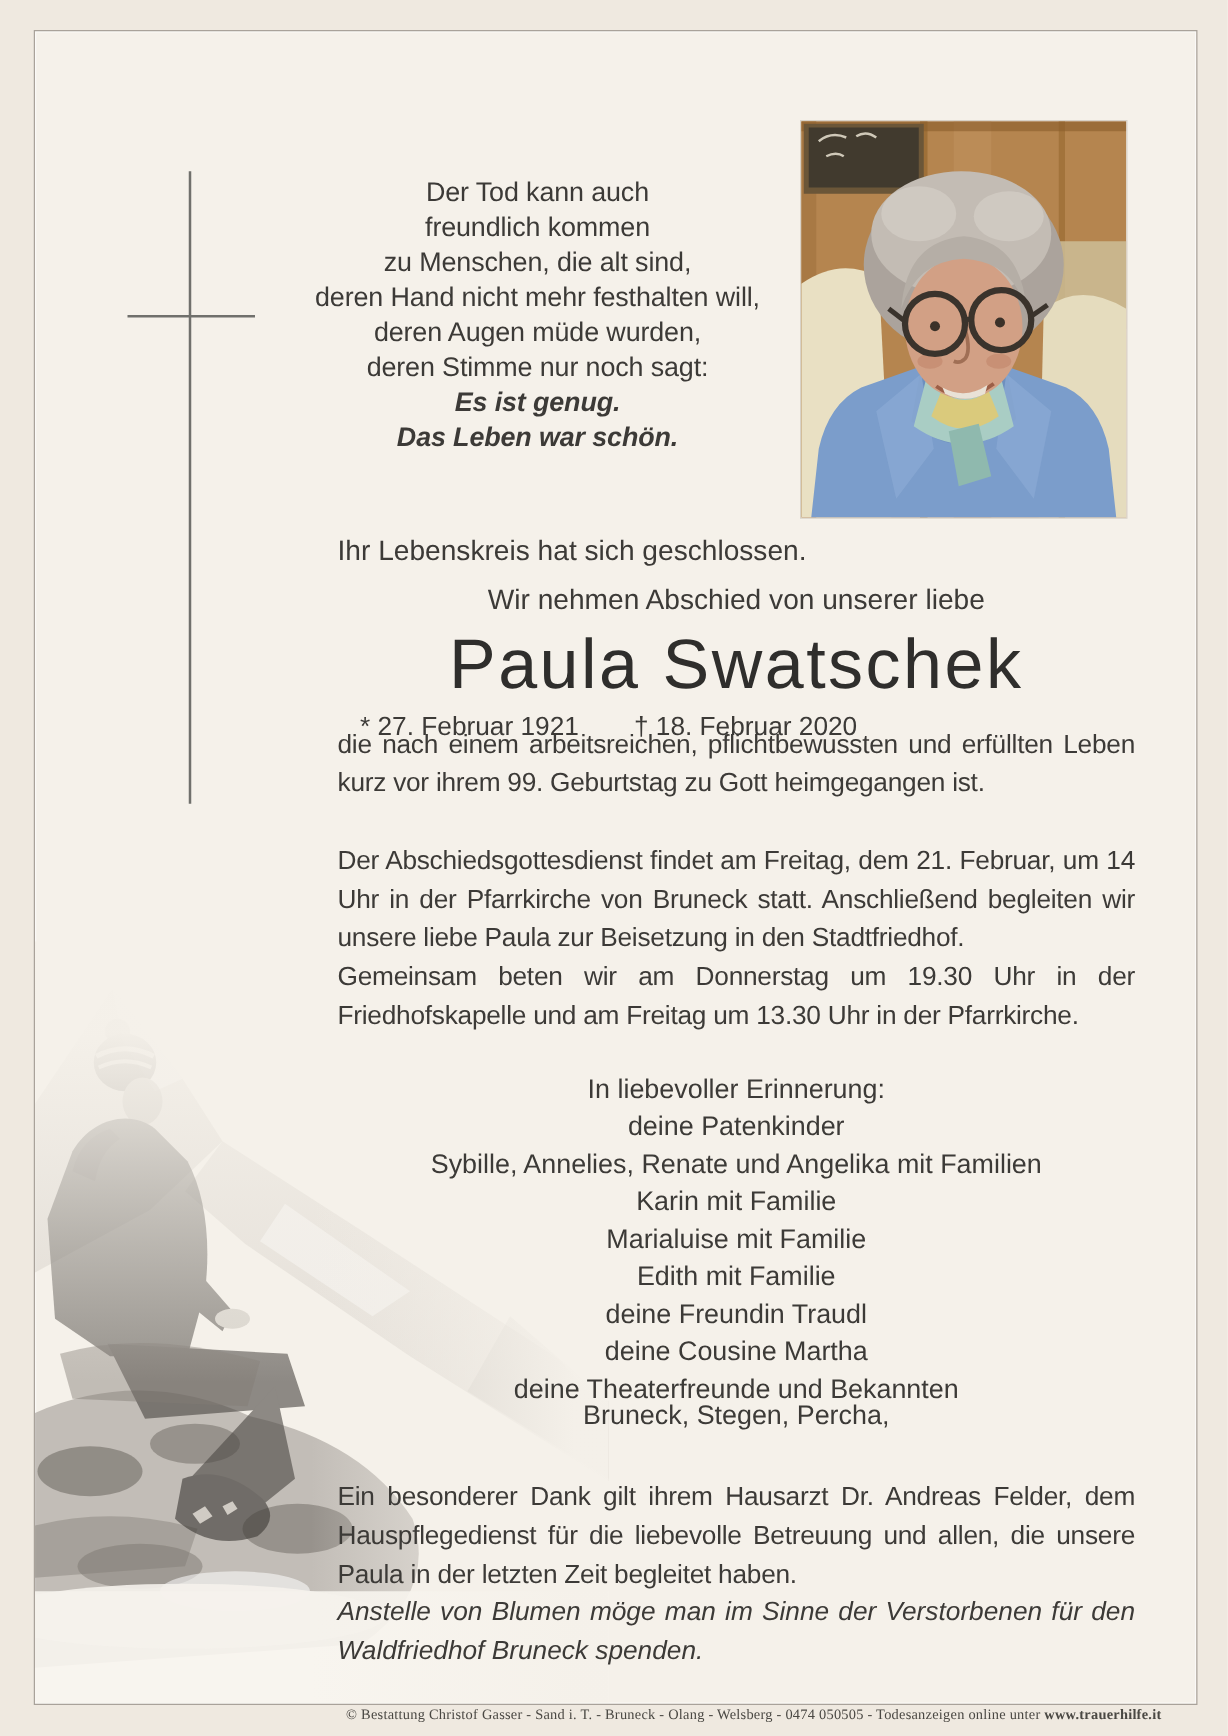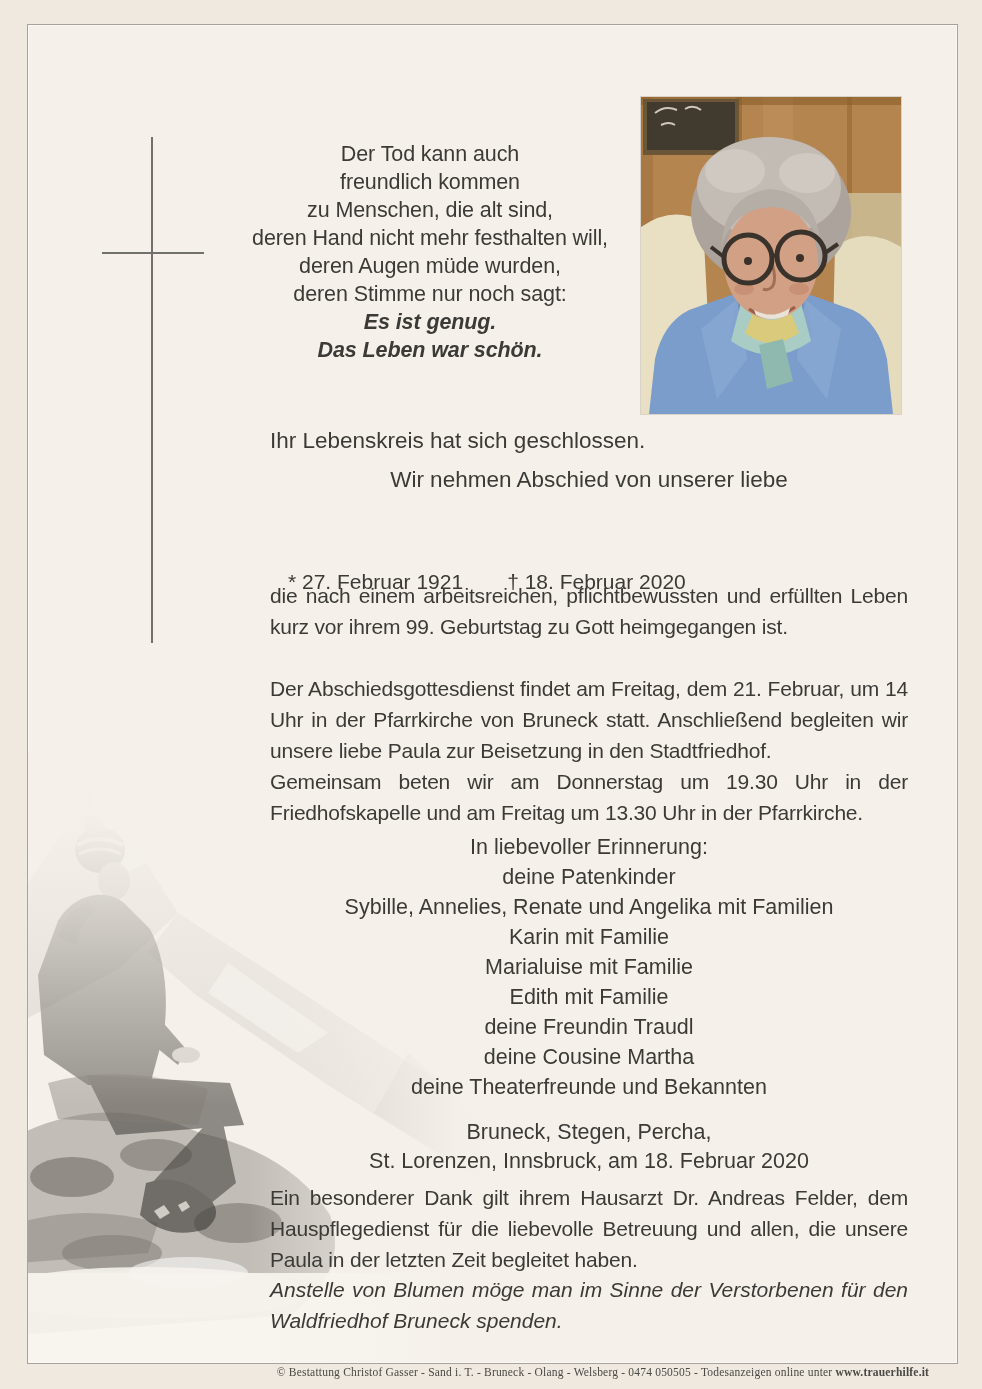--- a/index.html
+++ b/index.html
@@ -50,21 +50,21 @@
     font-size:56px;font-weight:300;letter-spacing:2px;color:#2f2e2c;
   }
   .name{left:72px;width:1038px;left:-28px;width:1238px;}
   .name{left:270px;width:638px;}
   .dates{left:288px;top:570px;width:638px;font-size:21px;}
   .dates .sep{display:inline-block;width:44px;}
   .par{left:270px;width:638px;font-size:21px;line-height:31px;letter-spacing:-0.2px;text-align:justify;}
   .par.p-life{top:580px;}
   .par.p-service{top:673px;}
   .par.p-prayer{top:766px;}
-  .memorial{left:270px;top:832px;width:638px;text-align:center;font-size:21.5px;line-height:30px;}
+  .memorial{left:270px;top:856px;width:638px;text-align:center;font-size:21.5px;line-height:30px;}
   .places{left:270px;top:1118px;width:638px;text-align:center;font-size:21.5px;line-height:29px;}
   .par.p-thanks{top:1182px;}
   .donation{left:270px;top:1274px;width:638px;font-size:21px;line-height:31px;font-style:italic;}
   .donation .j{text-align:justify;}
   .footer{
     left:0;top:1366px;width:982px;box-sizing:border-box;padding-left:202px;
     text-align:center;font-family:"Liberation Serif","DejaVu Serif",serif;
     font-size:11.5px;color:#4a4843;letter-spacing:0.2px;margin-left:11px;
   }
   .footer b{font-weight:700;}
@@ -171,20 +171,21 @@
     <div>deren Hand nicht mehr festhalten will,</div>
     <div>deren Augen müde wurden,</div>
     <div>deren Stimme nur noch sagt:</div>
     <div class="it">Es ist genug.</div>
     <div class="it">Das Leben war schön.</div>
   </div>
 
   <div class="txt intro1">Ihr Lebenskreis hat sich geschlossen.</div>
   <div class="txt intro2">Wir nehmen Abschied von unserer liebe</div>
 
+  <div class="txt name">Paula Swatschek</div>
   <div class="txt dates">
     <span>* 27. Februar 1921</span><span class="sep"></span><span>† 18. Februar 2020</span>
   </div>
 
   <div class="txt par p-life">die nach einem arbeitsreichen, pflichtbewussten und erfüllten Leben kurz vor ihrem 99. Geburtstag zu Gott heimgegangen ist.</div>
   <div class="txt par p-service">Der Abschiedsgottesdienst findet am Freitag, dem 21. Februar, um 14 Uhr in der Pfarrkirche von Bruneck statt. Anschließend begleiten wir unsere liebe Paula zur Beisetzung in den Stadtfriedhof.</div>
   <div class="txt par p-prayer">Gemeinsam beten wir am Donnerstag um 19.30 Uhr in der Friedhofskapelle und am Freitag um 13.30 Uhr in der Pfarrkirche.</div>
 
   <div class="txt memorial">
     <div>In liebevoller Erinnerung:</div>
@@ -193,21 +194,20 @@
     <div>Karin mit Familie</div>
     <div>Marialuise mit Familie</div>
     <div>Edith mit Familie</div>
     <div>deine Freundin Traudl</div>
     <div>deine Cousine Martha</div>
     <div>deine Theaterfreunde und Bekannten</div>
   </div>
 
   <div class="txt places">
     <div>Bruneck, Stegen, Percha,</div>
-    <div>St. Lorenzen, Innsbruck, am 18. Februar 2020</div>
   </div>
 
   <div class="txt par p-thanks">Ein besonderer Dank gilt ihrem Hausarzt Dr. Andreas Felder, dem Hauspflegedienst für die liebevolle Betreuung und allen, die unsere Paula in der letzten Zeit begleitet haben.</div>
 
   <div class="txt donation">
     <div class="j">Anstelle von Blumen möge man im Sinne der Verstorbenen für den Waldfriedhof Bruneck spenden.</div>
   </div>
 
   <div class="txt footer">
     <span>© Bestattung Christof Gasser - Sand i. T. - Bruneck - Olang - Welsberg - 0474 050505 - Todesanzeigen online unter </span><b>www.trauerhilfe.it</b>

